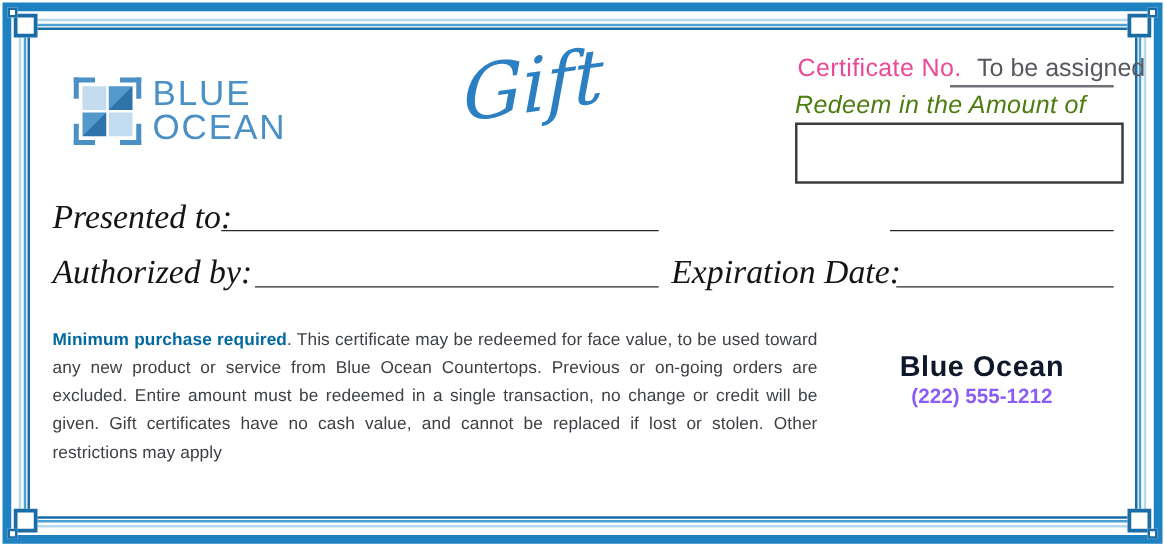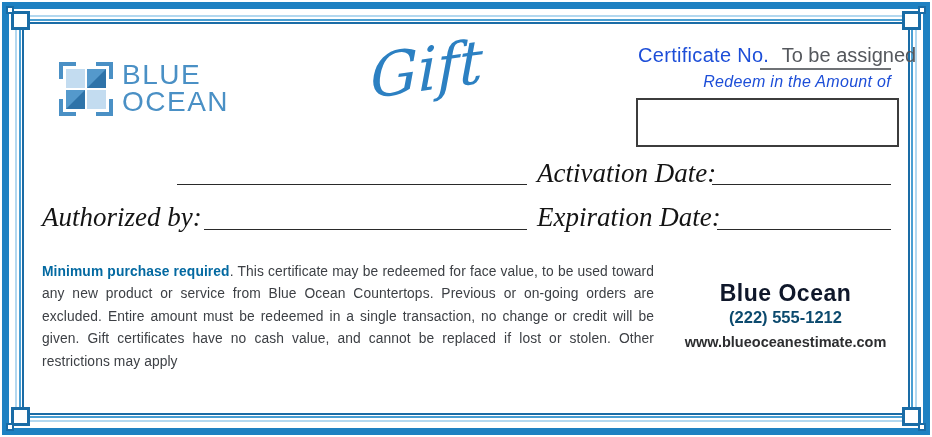--- a/index.html
+++ b/index.html
@@ -38,25 +38,25 @@
     font-family:"DejaVu Serif", serif; font-style:italic;
     font-size:60px; color:#2c80c2; transform:rotate(-8deg) skewX(-8deg);
   }
   .title-cert {
     position:absolute; left:336px; top:94px; z-index:2;
     font-family:"Liberation Serif", serif; font-style:italic;
     font-size:41px; color:#1a1a1a; letter-spacing:0.5px;
   }
   
   .certno { position:absolute; left:638px; top:44px; white-space:nowrap; }
-  .certno-label { font-size:20px; color:#1d4ed8; letter-spacing:0.3px; }
+  .certno-label { font-size:20px; color:#ec4899; letter-spacing:0.3px; }
   .certno-value { font-size:20px; color:#55585d; margin-left:8px; }
   .certno-line { position:absolute; left:760px; top:68px; width:131px; border-top:2px solid #6f7276; }
-  .redeem { position:absolute; left:636px; top:73px; width:255px; text-align:right;
-            font-style:italic; font-size:16px; color:#1d4ed8; letter-spacing:0.3px; }
+  .redeem { position:absolute; left:636px; top:73px; width:255px; text-align:left;
+            font-style:italic; font-size:20px; color:#4d7c0f; letter-spacing:0.3px; }
   .amount-box { position:absolute; left:636px; top:98px; width:251px; height:45px;
                 border:2px solid #3c3c3c; background:#fff; font-size:22px; color:#222;
                 display:flex; align-items:center; padding-left:8px; }
   
   .flabel { position:absolute; font-family:"Liberation Serif", serif; font-style:italic;
             font-size:27px; color:#141414; white-space:nowrap; }
   .fl-presented  { left:42px;  top:158px; }
   .fl-activation { left:537px; top:158px; }
   .fl-authorized { left:42px;  top:202px; }
   .fl-expiration { left:537px; top:202px;text-align:right; }
@@ -67,21 +67,21 @@
   .bl-4 { left:717px; top:229px; width:174px; }
   
   .terms { position:absolute; left:42px; top:261px; width:612px;
            font-size:13.8px; line-height:22.4px; color:#3d4045;
            text-align:justify; letter-spacing:0.1px; }
   .terms b { font-weight:700; color:#0369a1; }
   
   .contact { position:absolute; left:683px; top:280px; width:205px; text-align:center; color:#58595c; }
   .contact-name  { font-size:23px; font-weight:600; letter-spacing:0.5px; color:#0f172a; }
   .contact-addr  { font-size:15.5px; line-height:18.5px; margin-top:9px; }
-  .contact-phone { font-size:16.5px; font-weight:700; margin-top:1px; color:#0c4a6e; }
+  .contact-phone { font-size:16.5px; font-weight:700; margin-top:1px; color:#8b5cf6; }
   .contact-web   { font-size:14.5px; font-weight:600; margin-top:7px; color:#2d2e30; }
 </style>
 </head>
 <body>
 
 <div class="cert">
 
   <div class="band"></div>
   <div class="f1"></div>
   <div class="f2"></div>
@@ -112,29 +112,28 @@
 
   <div class="certno">
     <span class="certno-label">Certificate No.</span>
     <span class="certno-value">To be assigned</span>
   </div>
   <div class="certno-line"></div>
 
   <div class="redeem">Redeem in the Amount of</div>
   <div class="amount-box"></div>
 
-  <div class="flabel fl-activation">Activation Date:</div>
+  <div class="flabel fl-presented">Presented to:</div>
   <div class="flabel fl-authorized">Authorized by:</div>
   <div class="flabel fl-expiration">Expiration Date:</div>
   <div class="blank-line bl-1"></div>
   <div class="blank-line bl-2"></div>
   <div class="blank-line bl-3"></div>
   <div class="blank-line bl-4"></div>
 
   <div class="terms"><b>Minimum purchase required</b><span>. This certificate may be redeemed for face value, to be used toward any new product or service from Blue Ocean Countertops. Previous or on-going orders are excluded. Entire amount must be redeemed in a single transaction, no change or credit will be given. Gift certificates have no cash value, and cannot be replaced if lost or stolen. Other restrictions may apply</span></div>
 
   <div class="contact">
     <div class="contact-name">Blue Ocean</div>
     <div class="contact-phone">(222) 555-1212</div>
-    <div class="contact-web">www.blueoceanestimate.com</div>
   </div>
 
 </div>
 
 </body></html>

